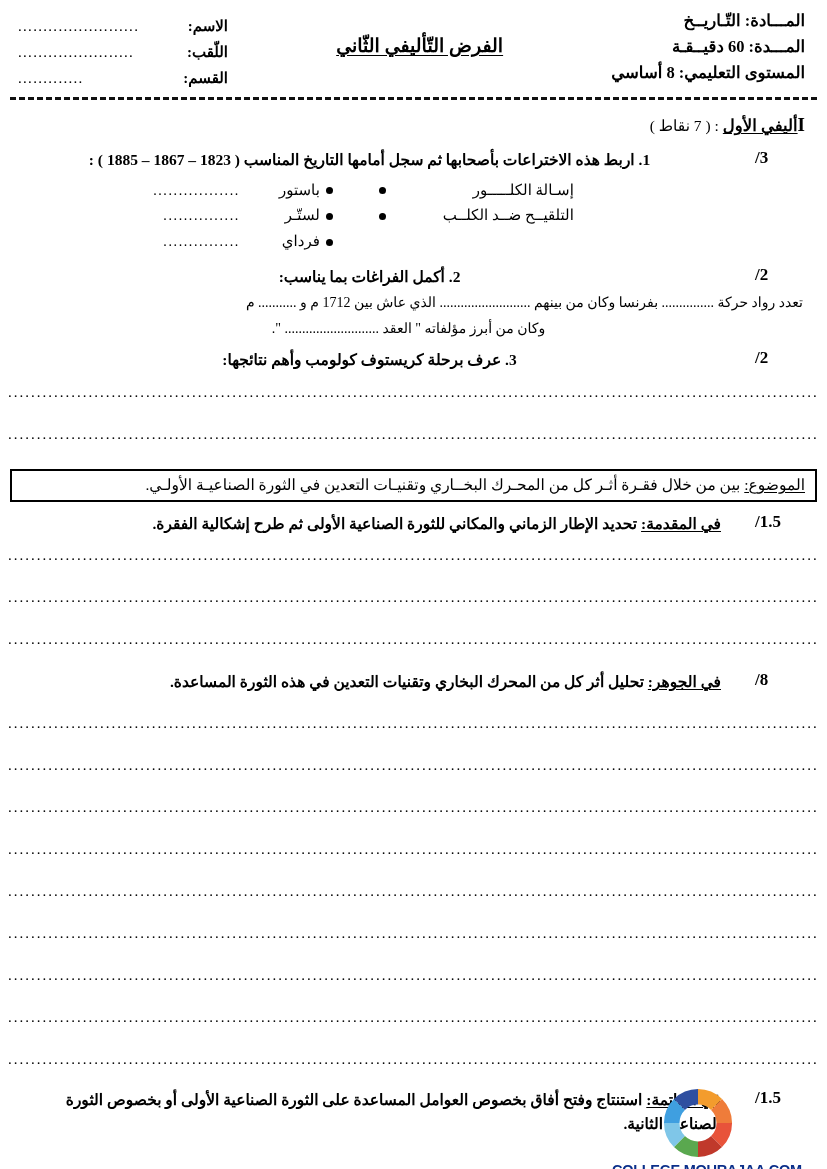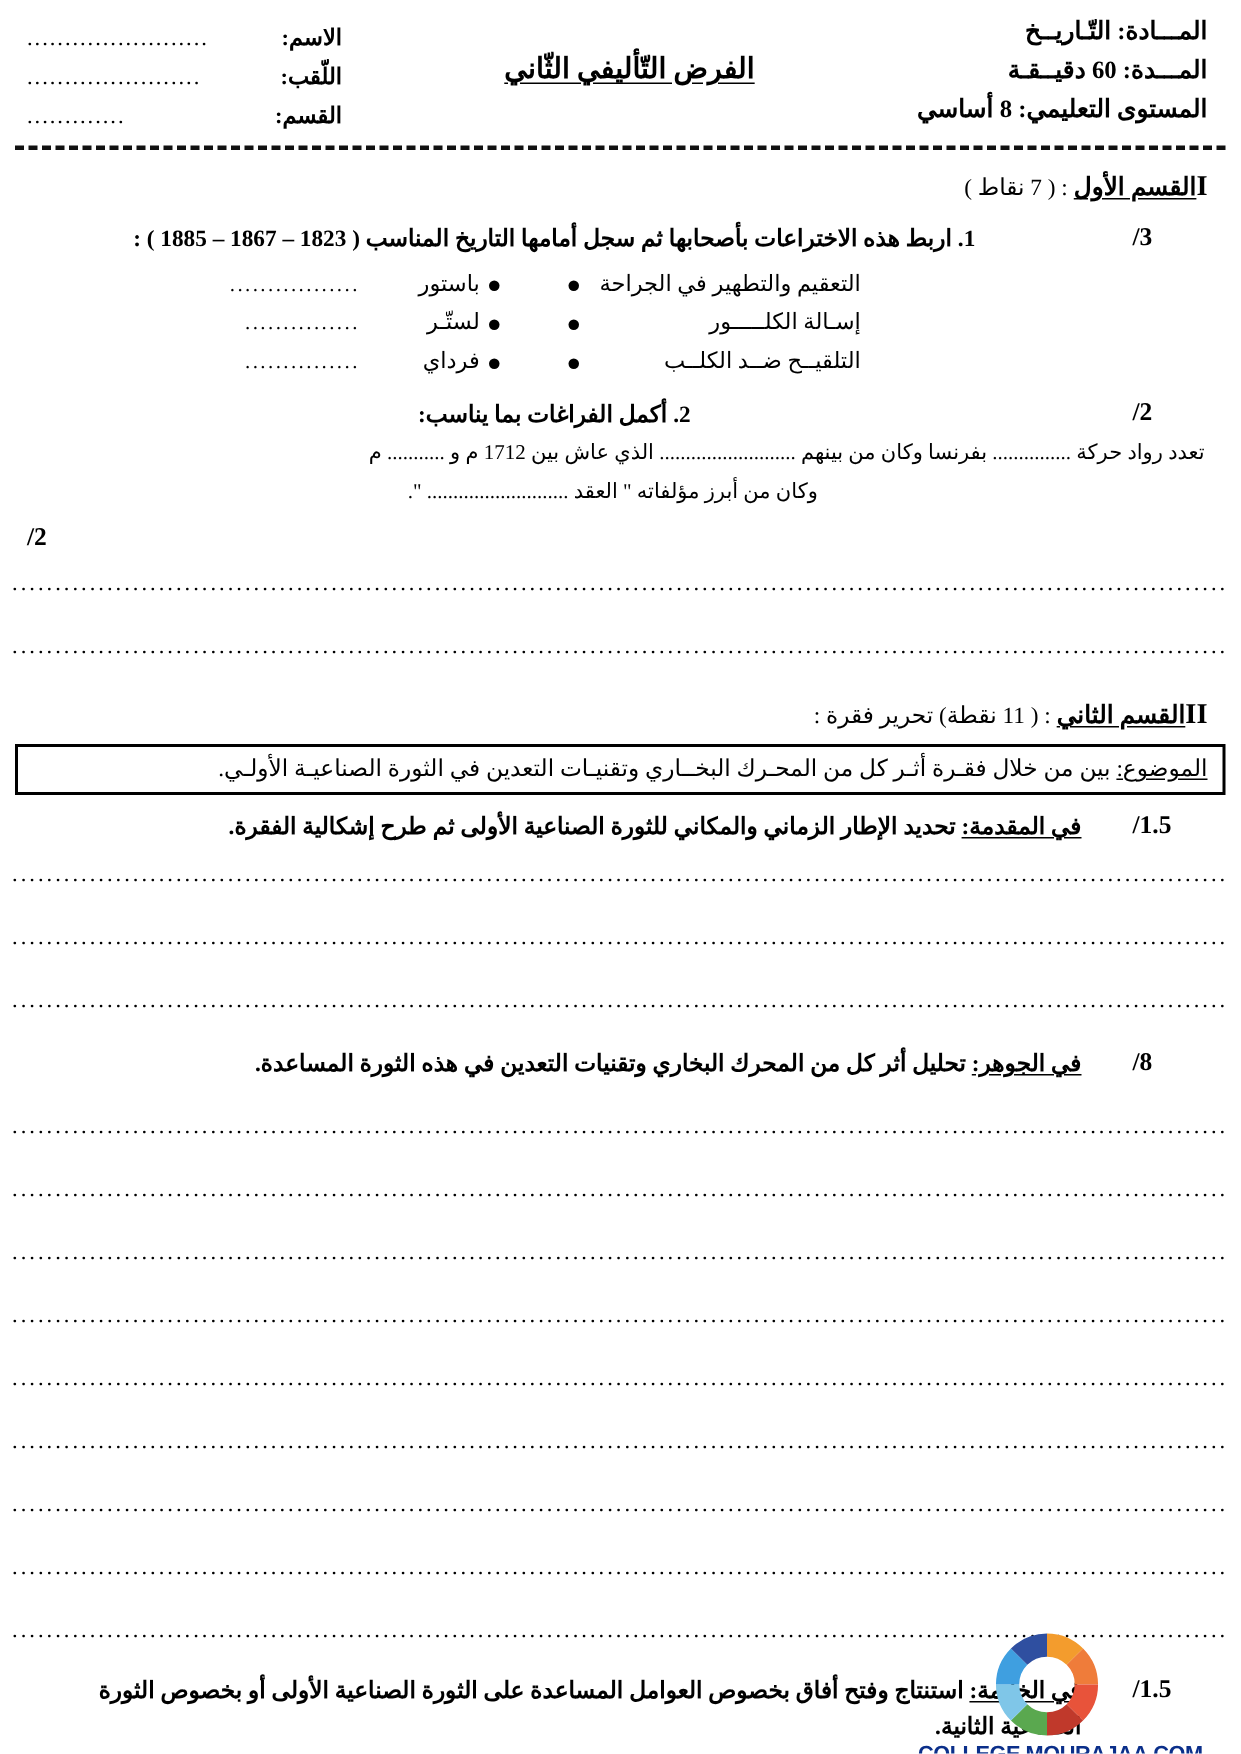--- a/index.html
+++ b/index.html
@@ -300,39 +300,35 @@
         <span class="lbl">القسم:</span>
         <span class="dots">.............</span>
       </div>
     </div>
   </div>
 
   <div class="rule-dash"></div>
 
   <div style="height:14px"></div>
   <div class="sec-head">
-    <span class="roman">I</span><span class="sec-name">القسم الأول</span>
+    <span class="roman">I</span><span class="sec-name">أليفي الأول</span>
     <span class="sec-rest">: ( 7 نقاط )</span>
   </div>
 
   <div style="height:12px"></div>
   <div class="qrow">
     <div class="qtext">
       <span>1.</span>
       <span>اربط هذه الاختراعات بأصحابها ثم سجل أمامها التاريخ المناسب ( 1823 – 1867 – 1885 ) :</span>
     </div>
     <div class="marks">/3</div>
   </div>
 
   <div class="match-wrap">
     <div class="match-col match-right">
-      <div class="mrow">
-        <span class="mlabel">التعقيم والتطهير في الجراحة</span>
-        <span class="bullet"></span>
-      </div>
       <div class="mrow">
         <span class="mlabel">إسـالة الكلـــــور</span>
         <span class="bullet"></span>
       </div>
       <div class="mrow">
         <span class="mlabel">التلقيــح ضــد الكلــب</span>
         <span class="bullet"></span>
       </div>
     </div>
 
@@ -374,32 +370,32 @@
     <span>م</span>
     <span class="ln2">
       <span>وكان من أبرز مؤلفاته " العقد</span>
       <span class="blank">...........................</span>
       <span>".</span>
     </span>
   </div>
 
   <div style="height:6px"></div>
   <div class="qrow">
+    <div class="qtext">
+      <span>3.</span>
+      <span>عرف برحلة كريستوف كولومب وأهم نتائجها:</span>
+    </div>
     <div class="marks">/2</div>
   </div>
 
   <div class="answer-block" style="margin-top:14px">
     <div class="dotline">.......................................................................................................................................................................................</div>
     <div class="dotline">.......................................................................................................................................................................................</div>
   </div>
 
-  <div class="sec-head" style="margin-top:6px">
-    <span class="roman">II</span><span class="sec-name">القسم الثاني</span>
-    <span class="sec-rest">: ( 11 نقطة) تحرير فقرة :</span>
-  </div>
 
   <div class="subject-box">
     <span class="kw">الموضوع:</span>
     <span>بين من خلال فقـرة أثـر كل من المحـرك البخــاري وتقنيـات التعدين في الثورة الصناعيـة الأولـي.</span>
   </div>
 
   <div style="height:10px"></div>
   <div class="part-row">
     <div class="part-text">
       <span class="kw">في المقدمة:</span>

